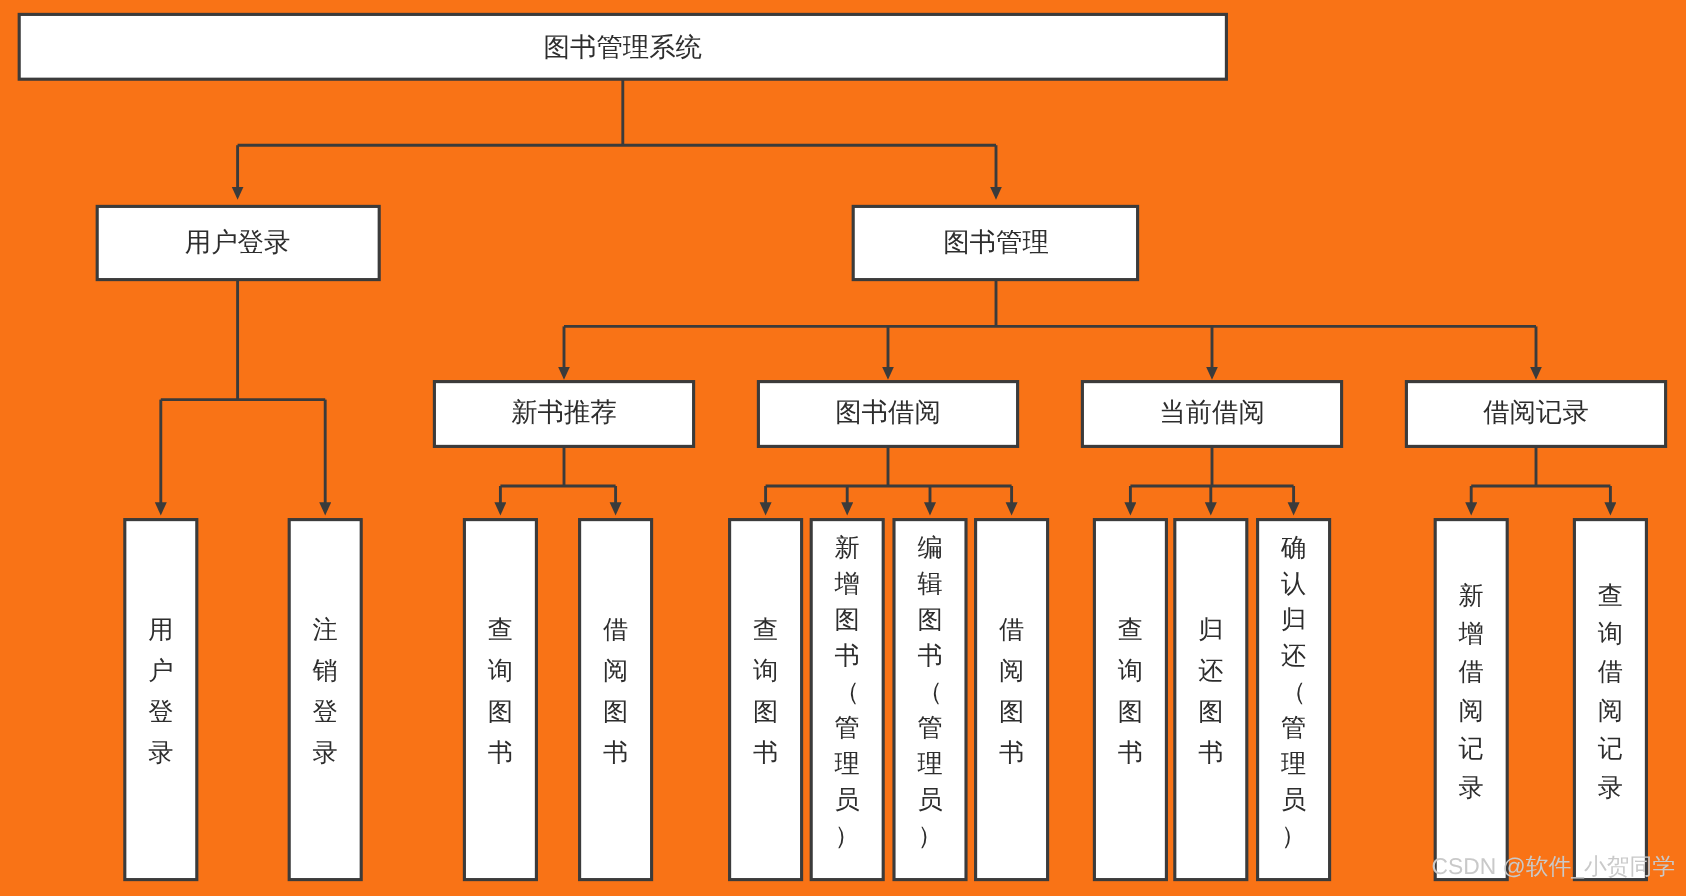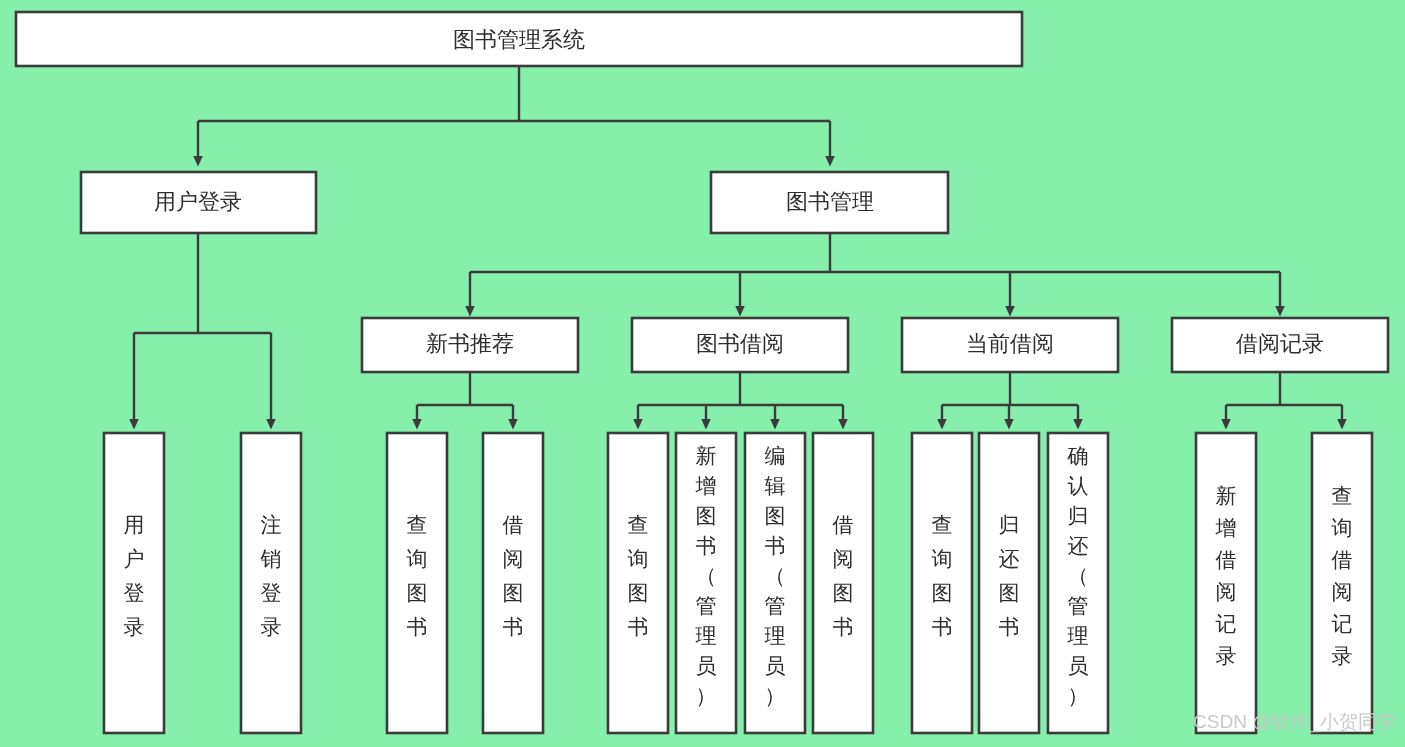--- a/index.html
+++ b/index.html
@@ -7,21 +7,21 @@
     padding: 0;
     background: #ffffff;
   }
   body {
     font-family: "Liberation Sans", "DejaVu Sans", sans-serif;
   }
   #diagram-root {
     position: relative;
     width: 1405px;
     height: 747px;
-    background: #86efac;
+    background: #f97316;
     overflow: hidden;
   }
   svg.canvas {
     position: absolute;
     left: 0;
     top: 0;
     width: 1405px;
     height: 747px;
     display: block;
   }

